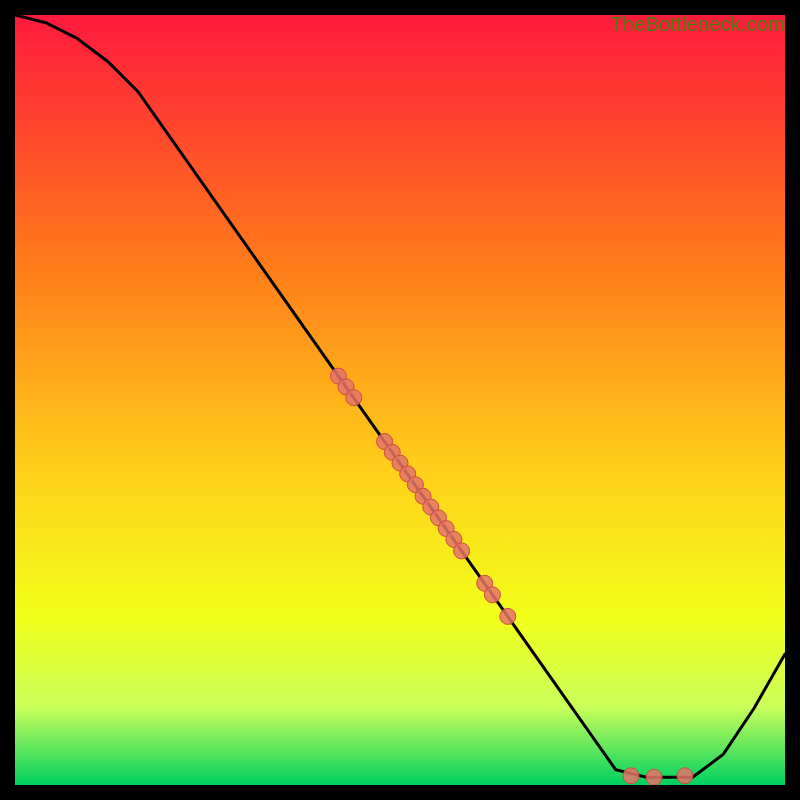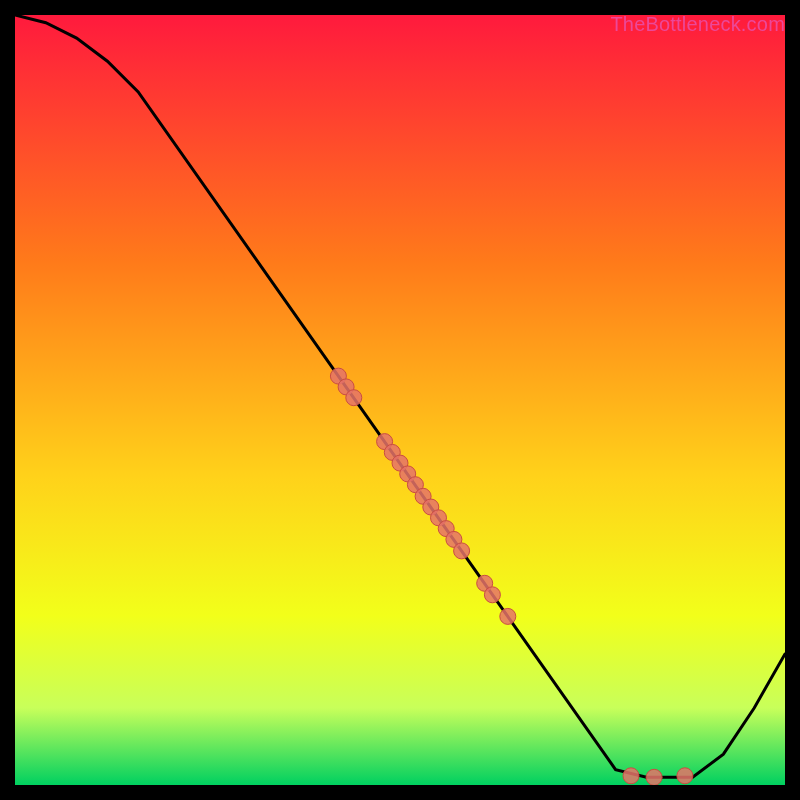--- a/index.html
+++ b/index.html
@@ -23,21 +23,21 @@
     position: absolute;
     left: 0;
     top: 0;
     width: 770px;
     height: 770px;
   }
   .watermark {
     position: absolute;
     top: -2px;
     right: 0px;
-    color: #ec4899;
+    color: #4d7c0f;
     font-size: 20px;
     font-weight: 500;
     letter-spacing: 0.2px;
     margin-left: 8px;
   }
 </style>
 </head>
 <body>
 
 <div class="frame">

